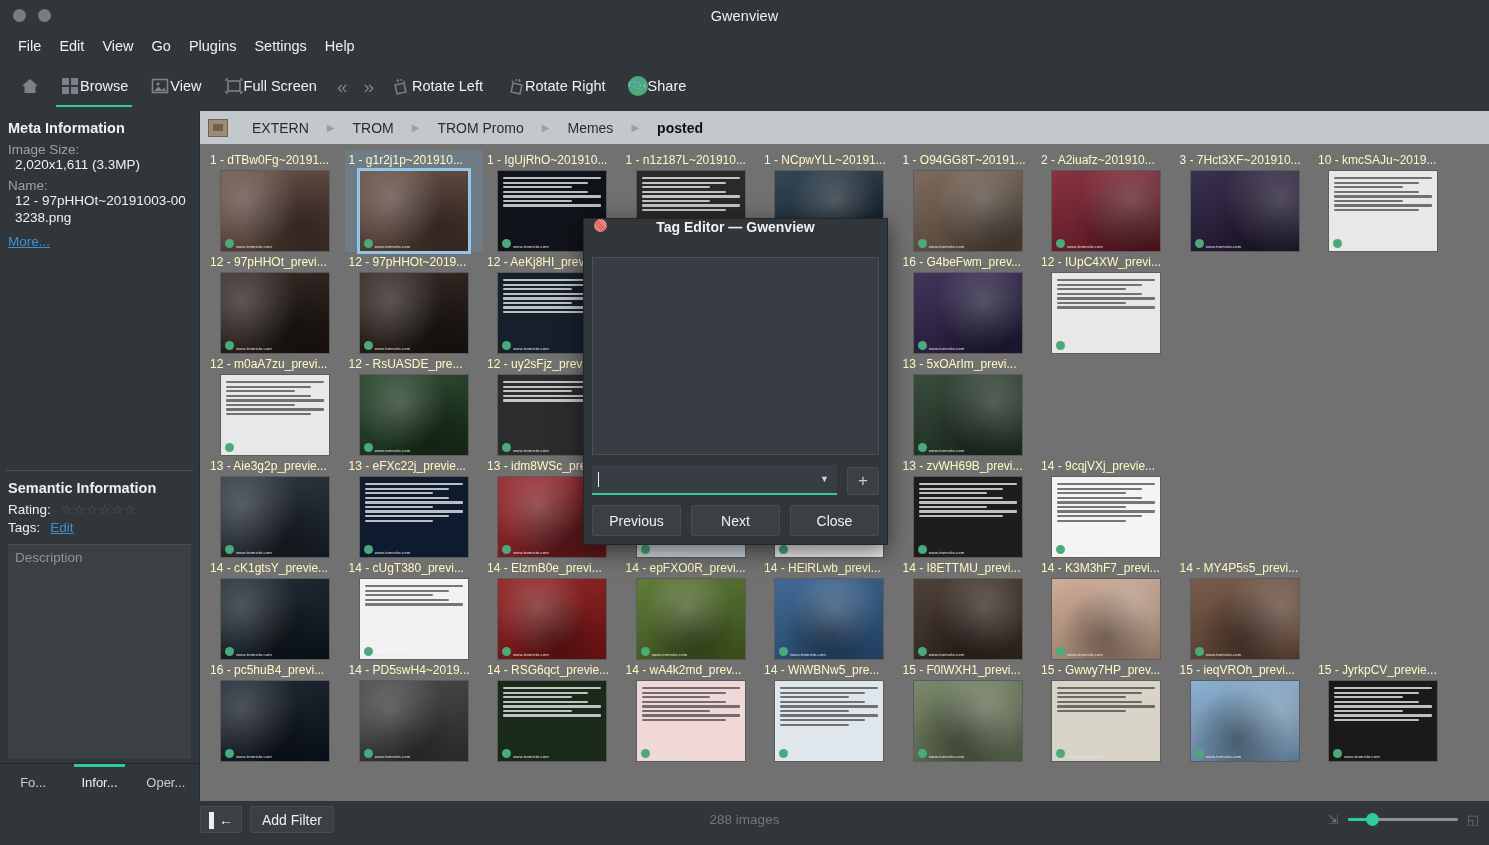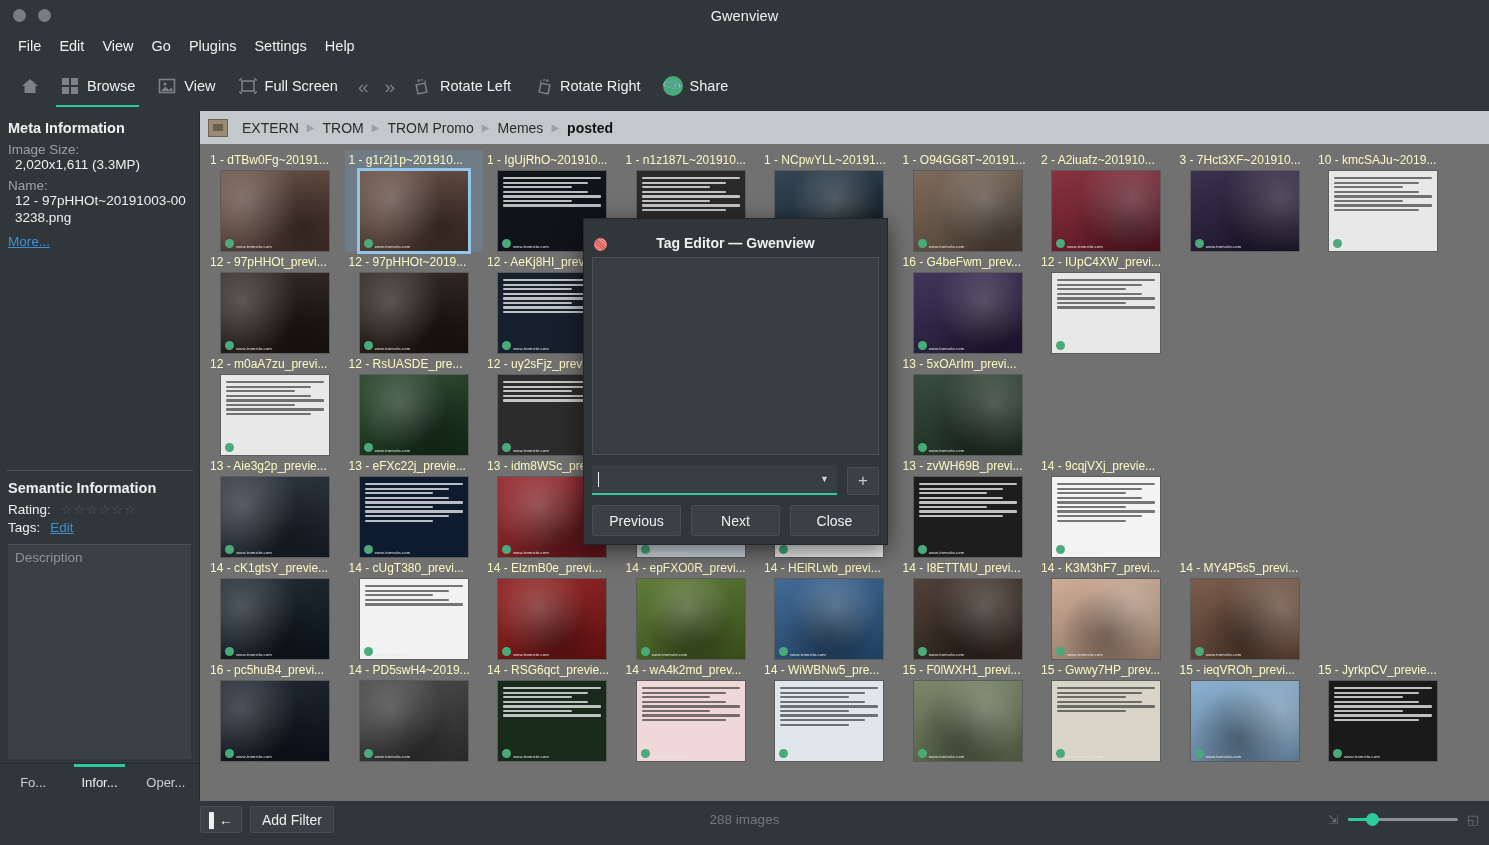--- a/index.html
+++ b/index.html
@@ -32,21 +32,21 @@
     color: #eff0f1; font-size: 14.5px;
     padding: 3px 9px; border-radius: 2px; cursor: default;
   }
 
   
   .toolbar {
     height: 50px; display: flex; align-items: center;
     padding-left: 12px; background: #31363b; gap: 2px;
   }
   .tb-item {
-    display: flex; align-items: center; gap: 7px;
+    display: flex; align-items: center; gap: 0;
     padding: 6px 10px; color: #eff0f1; font-size: 14.5px;
     position: relative; border-radius: 2px; cursor: default;
   }
   .tb-item.active::after {
     content: ""; position: absolute; left: 6px; right: 6px; bottom: -5px;
     height: 2.5px; background: #3daee9; background: #2ecc9b;
   }
   .tb-ico { width: 20px; height: 20px; display: inline-block; position: relative; }
   .tb-only { padding: 6px 8px; }
   .chev { color: #7b828a; font-size: 19px; line-height: 1; letter-spacing: -2px; }
@@ -95,21 +95,21 @@
   }
   .side-tab.active { color: #eff0f1; }
   .side-tab.active::before {
     content: ""; position: absolute; top: 0; left: 8px; right: 8px; height: 2.5px; background: #2ecc9b;
   }
 
   
   .content { flex: 1; display: flex; flex-direction: column; background: #4d4d4d; }
   .breadcrumb {
     height: 33px; background: #c3c8cd; display: flex; align-items: center;
-    padding-left: 8px; gap: 2px;
+    padding-left: 8px; gap: 12px;
   }
   .bc-icon {
     width: 20px; height: 18px; background: #9b8b74;
     border: 1px solid #6d6152; display: flex; align-items: center; justify-content: center;
     margin-right: 6px;
   }
   .bc-icon i { display:block; width: 10px; height: 7px; background:#6e604d; font-style: normal; }
   .bc-item { color: #2b2b2b; font-size: 14px; padding: 2px 6px; cursor: default; }
   .bc-item.current { font-weight: bold; color: #111; }
   .bc-sep { color: #9aa0a6; font-size: 10px; }
@@ -176,21 +176,21 @@
   .slider .filled { position: absolute; left:0; top:0; height:3px; width:24px; background:#2ecc9b; border-radius:2px;}
 
   
   .dialog {
     position: absolute; left: 583px; top: 218px; width: 305px; height: 327px;
     background: #31363b; border: 1px solid #22262a;
     box-shadow: 0 6px 22px rgba(0,0,0,.55);
     display: flex; flex-direction: column; z-index: 50;
   }
   .dlg-title {
-    height: 32px; background: #31363b; display: flex; align-items: flex-end;
+    height: 32px; background: #31363b; display: flex; align-items: flex-start;
     position: relative; flex: none;
   }
   .dlg-close {
     width: 13px; height: 13px; border-radius: 50%; margin-left: 10px;
     background: #e05a55;
     background-image: repeating-linear-gradient(45deg, rgba(255,255,255,.35) 0 1px, transparent 1px 2px);
   }
   .dlg-title-text {
     position: absolute; left: 0; right: 0; text-align: center;
     color: #eff0f1; font-size: 14px; font-weight: bold;

